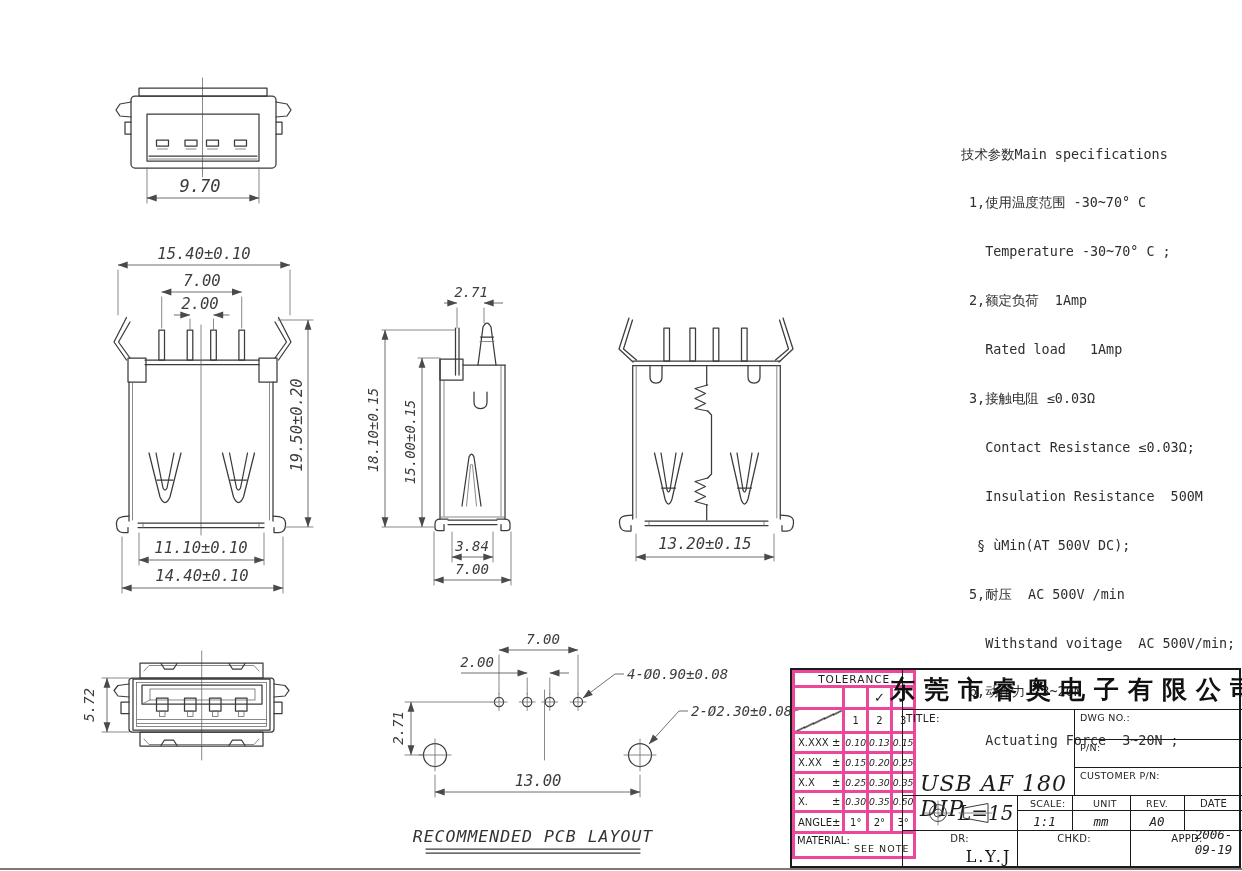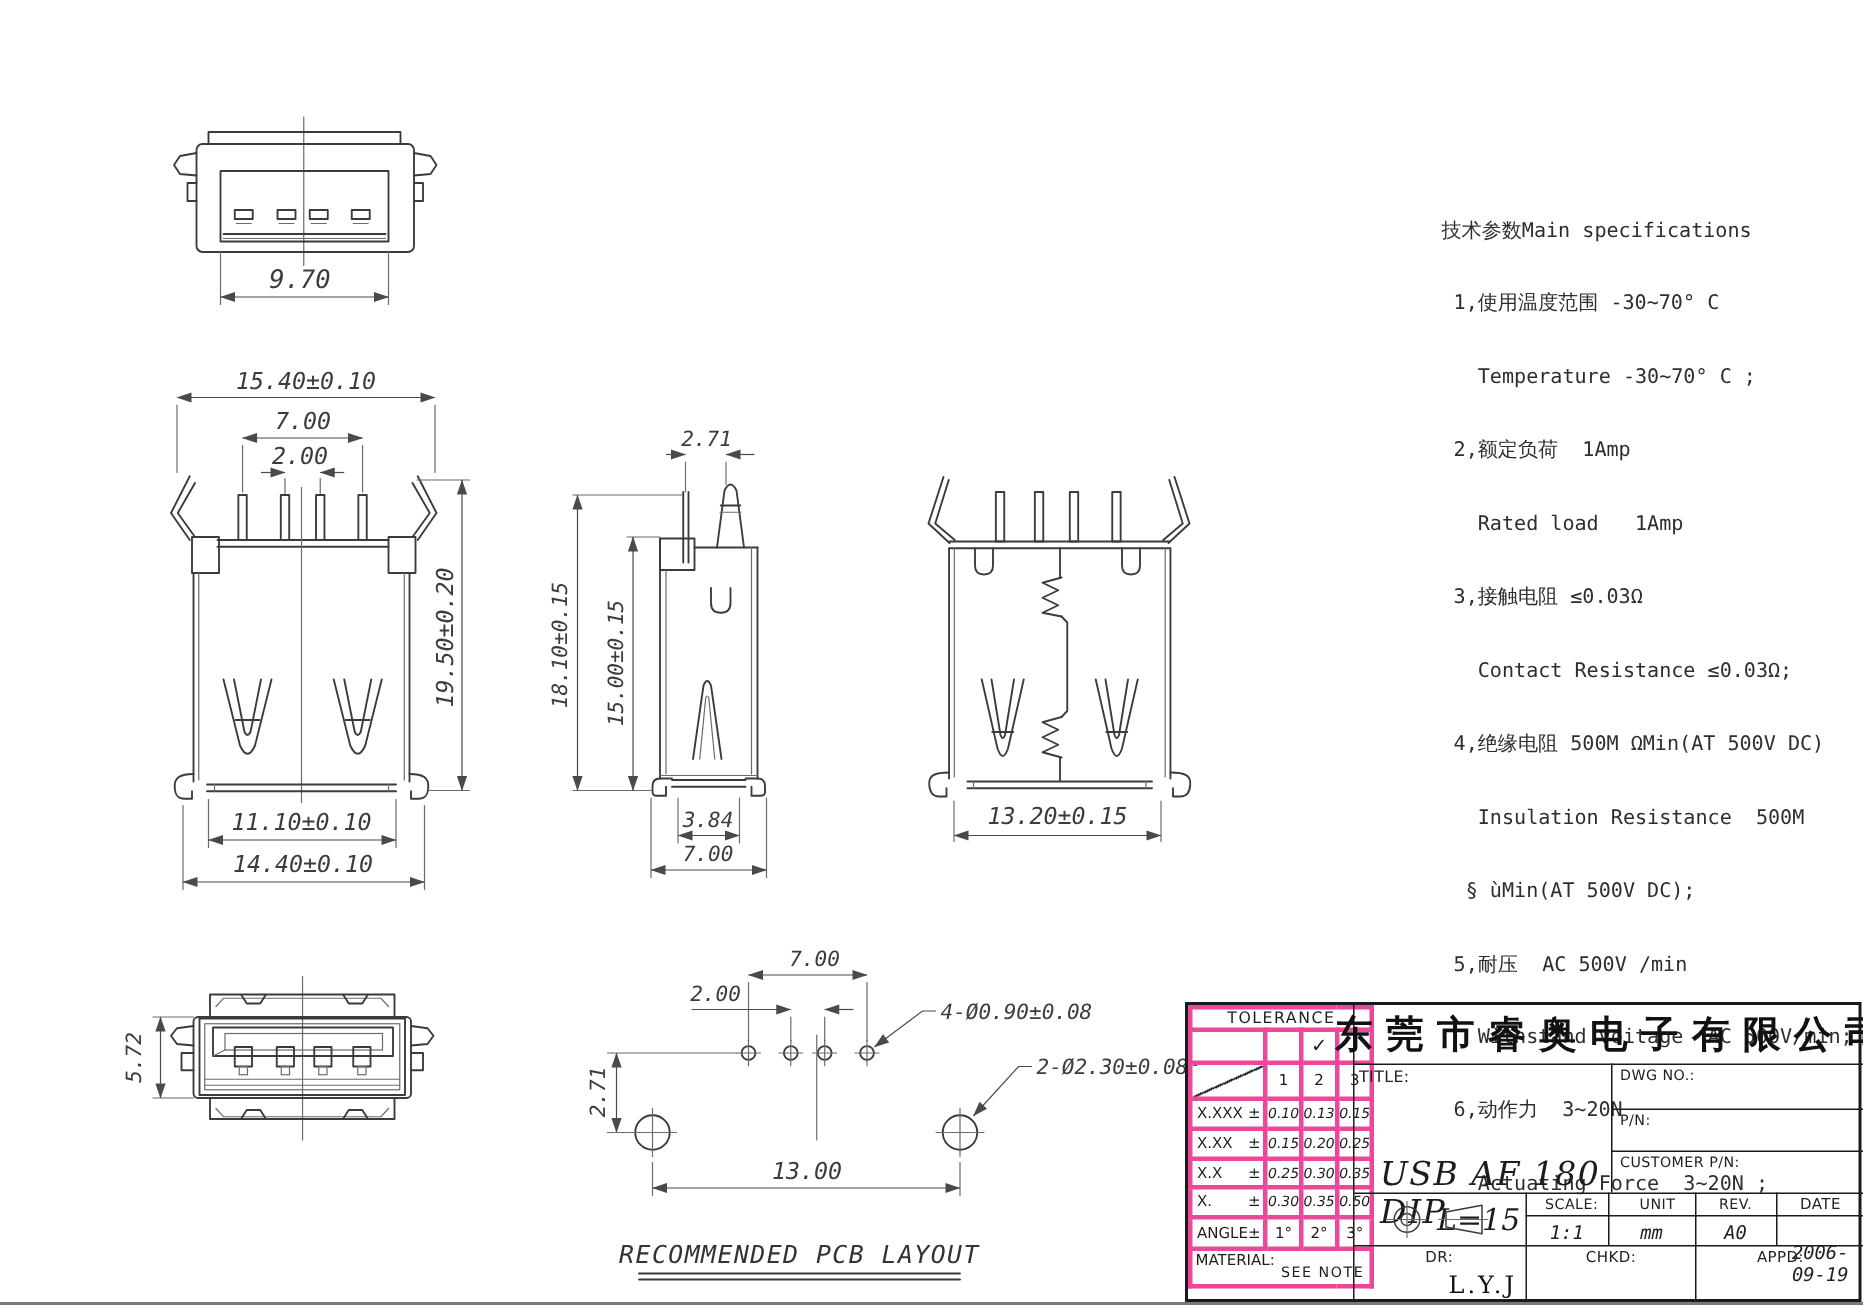--- a/index.html
+++ b/index.html
@@ -379,21 +379,20 @@
   </svg>
 
   <div id="specs" class="abs">
     <div>技术参数Main specifications</div>
     <div> 1,使用温度范围 -30~70° C</div>
     <div>   Temperature -30~70° C ;</div>
     <div> 2,额定负荷  1Amp</div>
     <div>   Rated load   1Amp</div>
     <div> 3,接触电阻 ≤0.03Ω</div>
     <div>   Contact Resistance ≤0.03Ω;</div>
-    <div> 4,绝缘电阻 500M ΩMin(AT 500V DC)</div>
     <div>   Insulation Resistance  500M</div>
     <div>  § ùMin(AT 500V DC);</div>
     <div> 5,耐压  AC 500V /min</div>
     <div>   Withstand voitage  AC 500V/min;</div>
     <div> 6,动作力  3~20N</div>
     <div>   Actuating Force  3~20N ;</div>
     
   </div>
 
 

